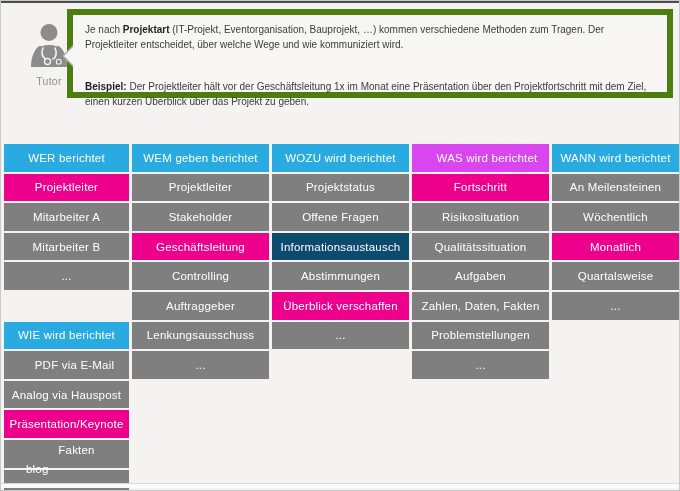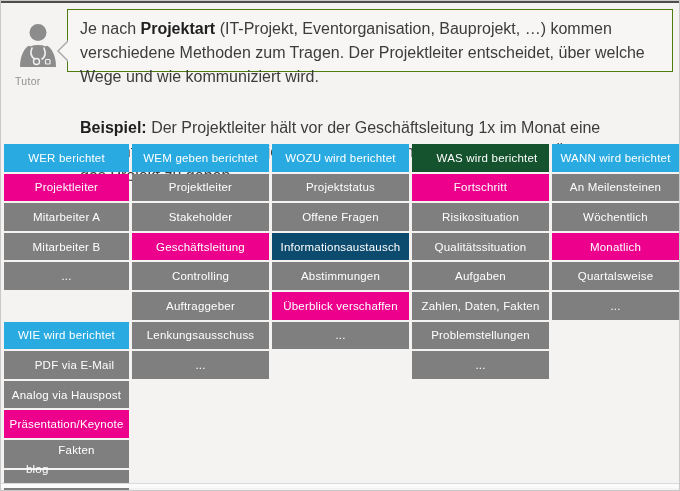--- a/index.html
+++ b/index.html
@@ -8,29 +8,29 @@
     position:relative;
     font-family:"Liberation Sans", sans-serif;
     background:#f4f3f2;
     border:1px solid #c9c9c9;
     overflow:hidden;
   }
   .top-rule { position:absolute; top:0; left:0; width:100%; height:2px; background:#4d4d4d; }
   .bottom-band { position:absolute; left:0; bottom:2px; width:100%; height:5px; background:#fbfbfb; border-top:1px solid #dadada; }
 
   
-  .tutor { position:absolute; left:14px; top:22px; width:48px; }
+  .tutor { position:absolute; left:24px; top:22px; width:48px; text-align:center; }
   .tutor-label { margin-top:2px; font-size:10.5px; color:#909090; letter-spacing:.3px; }
 
   
   .bubble {
-    position:absolute; left:66px; top:8px; width:606px; height:63px;
-    background:#f7f6f5; border:1px solid #4d7c0f;
+    position:absolute; left:66px; top:8px; width:606px; height:89px;
+    background:#f7f6f5; border:6px solid #4d7c0f;
     padding:7px 12px 6px 12px;
-    font-size:16px; line-height:1.5; color:#3c3c3c;
+    font-size:10px; line-height:1.5; color:#3c3c3c;
   }
   .bubble b { color:#1f1f1f; }
   .bubble .tail-border, .bubble .tail-fill { position:absolute; width:0; height:0; }
   .bubble .tail-border {
     left:-11px; top:30px;
     border-top:11px solid transparent; border-bottom:11px solid transparent;
     border-right:11px solid #a9a9a9;
   }
   .bubble .tail-fill {
     left:-9px; top:31px;
@@ -164,21 +164,21 @@
         <span class="main-label">Abstimmungen</span>
       </div>
       <div class="cell highlight" style="background: rgb(236, 0, 140);">
         <span class="main-label">Überblick verschaffen</span>
       </div>
       <div class="cell item" style="background: rgb(127, 127, 127);">
         <span class="main-label">...</span>
       </div>
     </div>
     <div class="col" style="width: 137px;">
-      <div class="cell header" style="background: #14532d; padding-left: 13px;">
+      <div class="cell header" style="background: #d946ef; padding-left: 13px;">
         <span class="main-label">WAS wird berichtet</span>
       </div>
       <div class="cell highlight" style="background: rgb(236, 0, 140);">
         <span class="main-label">Fortschritt</span>
       </div>
       <div class="cell item" style="background: rgb(127, 127, 127);">
         <span class="main-label">Risikosituation</span>
       </div>
       <div class="cell item" style="background: rgb(127, 127, 127);">
         <span class="main-label">Qualitätssituation</span>

